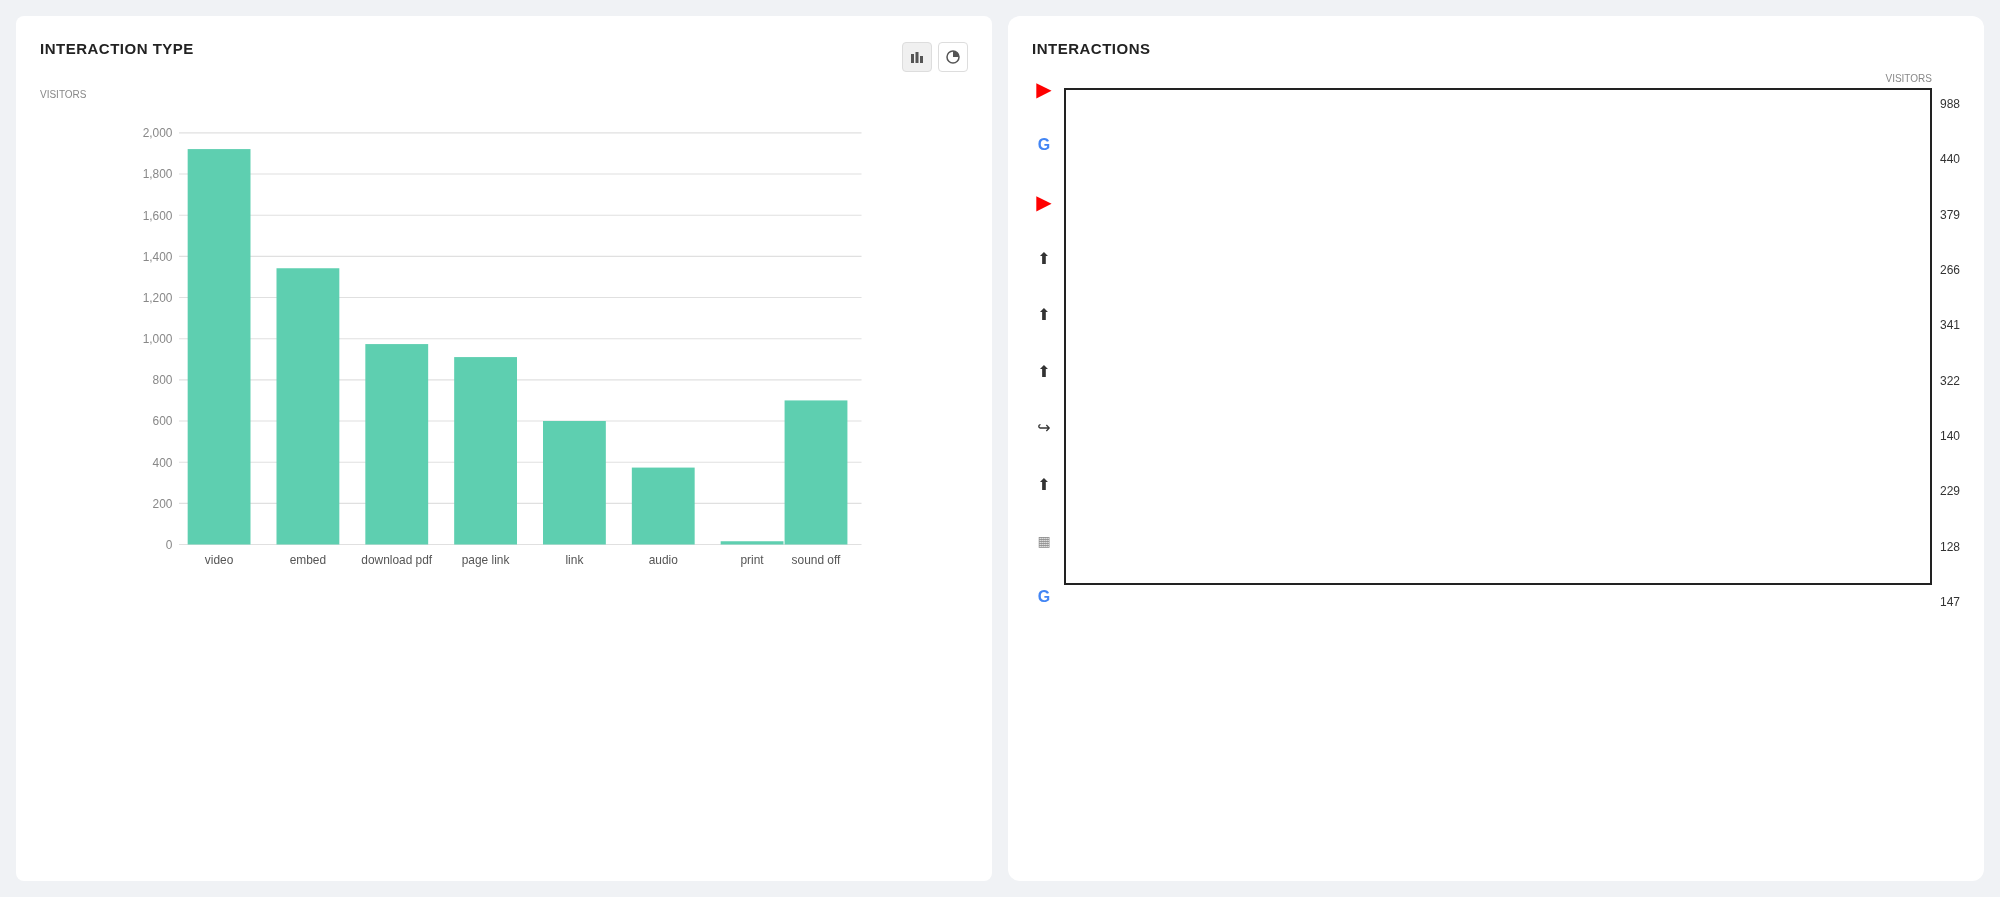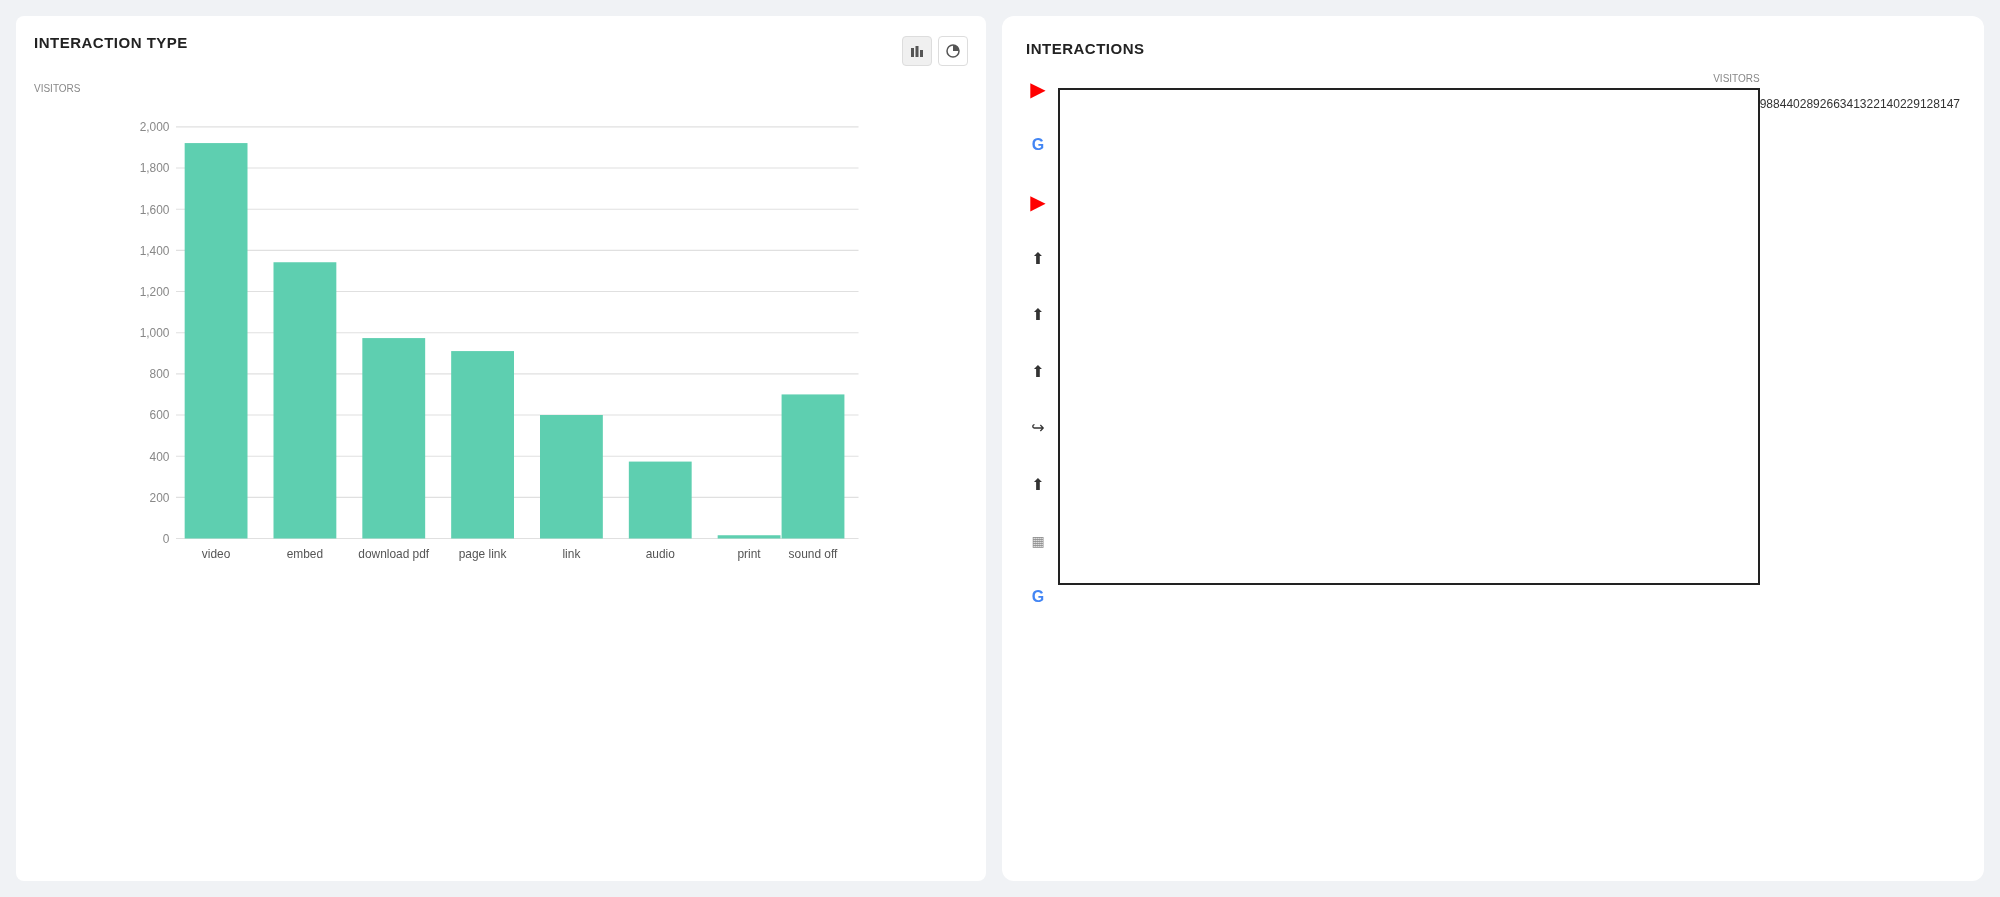--- a/index.html
+++ b/index.html
@@ -7,21 +7,21 @@
       background: #f0f2f5;
       font-family: Arial, sans-serif;
       display: flex;
       gap: 16px;
       padding: 16px;
       min-height: 897px;
     }
     .panel {
       background: #fff;
       border-radius: 8px;
-      padding: 18px;
+      padding: 24px;
       flex: 1;
     }
     .panel-title {
       font-size: 15px;
       font-weight: 700;
       color: #222;
       letter-spacing: 0.5px;
       margin-bottom: 16px;
     }
     .panel-header {
@@ -93,22 +93,23 @@
       flex: 1;
       position: relative;
     }
     .interactions-box {
       border: 2px solid #222;
       width: 100%;
       height: 92%;
     }
     .interactions-values-col {
       display: flex;
-      flex-direction: row;
-      justify-content: center;
+      flex-direction: column;
+      justify-content: space-between;
+      padding-left: 8px;
       padding-top: 4px;
       padding-bottom: 4px;
     }
     .interaction-value {
       font-size: 12px;
       color: #333;
       text-align: right;
     }
     .visitors-label {
       font-size: 10px;
@@ -211,21 +212,21 @@
     </div>
 
     <div class="interactions-chart-wrapper">
       <div class="visitors-label" style="text-align:right; font-size:10px; color:#888; margin-bottom:4px;">VISITORS</div>
       <div class="interactions-box"></div>
     </div>
 
     <div class="interactions-values-col" style="padding-top: 24px;">
       <div class="interaction-value">988</div>
       <div class="interaction-value">440</div>
-      <div class="interaction-value">289</div>
+      <div class="interaction-value">379</div>
       <div class="interaction-value">266</div>
       <div class="interaction-value">341</div>
       <div class="interaction-value">322</div>
       <div class="interaction-value">140</div>
       <div class="interaction-value">229</div>
       <div class="interaction-value">128</div>
       <div class="interaction-value">147</div>
     </div>
   </div>
 </div>

